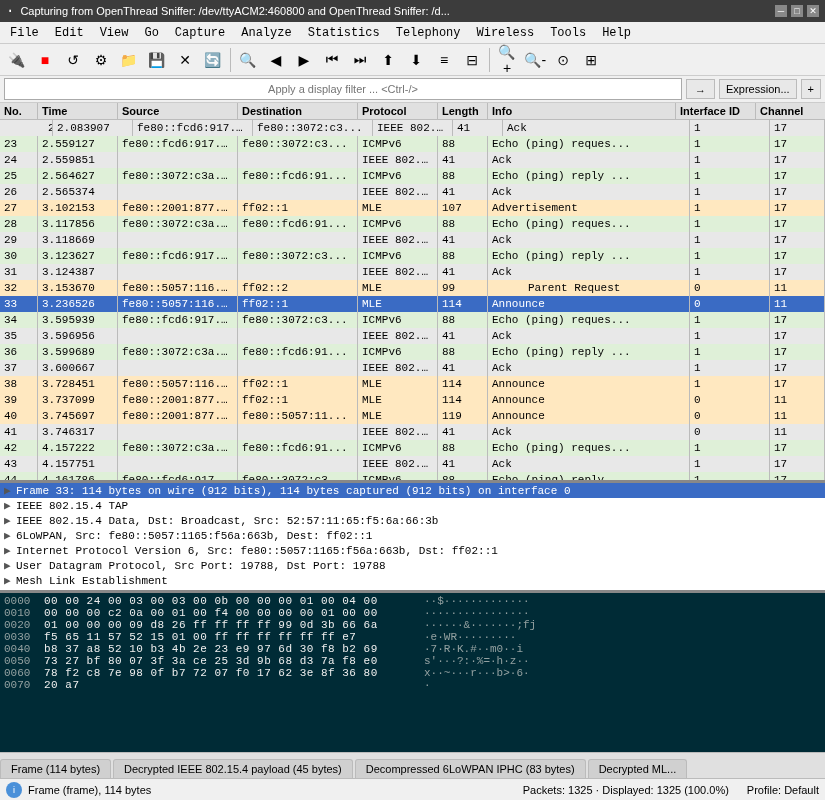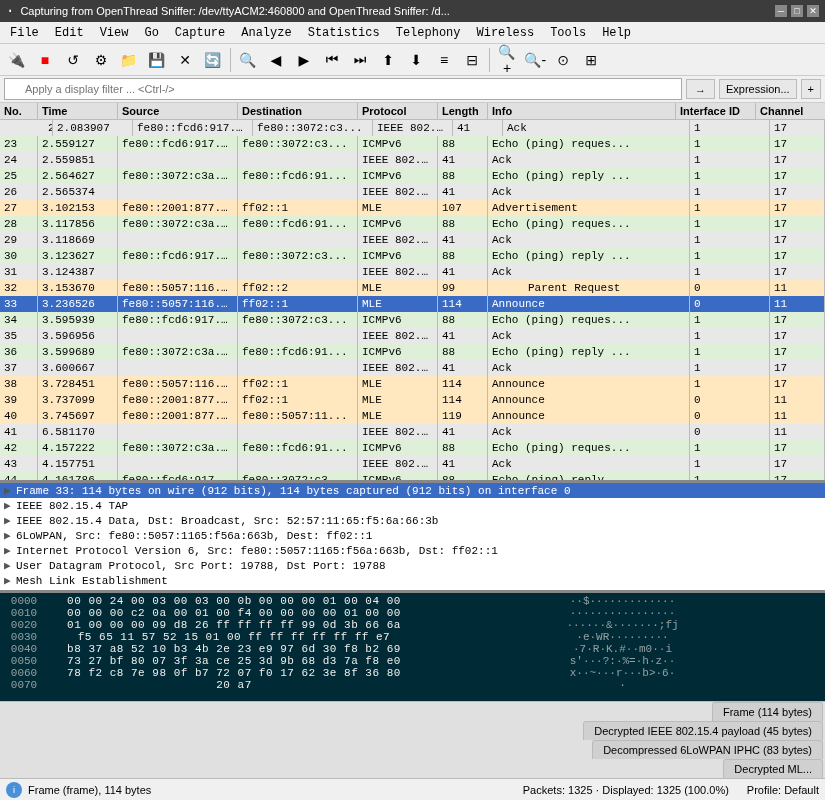--- a/index.html
+++ b/index.html
@@ -112,21 +112,21 @@
   <button class="toolbar-btn" title="Colorize">≡</button>
   <button class="toolbar-btn" title="Auto scroll">⊟</button>
   <div class="toolbar-sep"></div>
   <button class="toolbar-btn" title="Zoom in">🔍+</button>
   <button class="toolbar-btn" title="Zoom out">🔍-</button>
   <button class="toolbar-btn" title="Zoom reset">⊙</button>
   <button class="toolbar-btn" title="Resize cols">⊞</button>
 </div>
 
 <div id="filter-bar">
-  <input id="filter-input" type="text" style="flex: 1 1 0%; height: 22px; border: 1px solid rgb(170, 170, 170); padding: 1px 20px; font-size: 11px;" placeholder="Apply a display filter ... &lt;Ctrl-/&gt;">
+  <input id="filter-input" type="text" style="flex: 1 1 0%; height: 22px; border: 1px solid rgb(170, 170, 170); padding: 1px 20px; font-size: 11px; text-align: center;" placeholder="Apply a display filter ... &lt;Ctrl-/&gt;">
   <button class="filter-btn" style="padding:1px 8px;">→</button>
   <button class="filter-btn">Expression...</button>
   <button class="filter-btn">+</button>
 </div>
 
 <div id="packet-list" style="display:flex; flex-direction:column; border-bottom:3px solid #888; height:368px;">
   <div id="packet-list-header" style="display:flex; background:#e0e0e0; border-bottom:1px solid #bbb; font-weight:bold; font-size:11px; font-family:sans-serif;">
     <div class="col-no">No.</div>
     <div class="col-time">Time</div>
     <div class="col-src">Source</div>
@@ -343,21 +343,21 @@
         <div class="col-src" style="overflow: hidden; white-space: nowrap; text-overflow: ellipsis; border-right: 1px solid rgb(187, 187, 187);">fe80::2001:877...</div>
         <div class="col-dst" style="overflow: hidden; white-space: nowrap; text-overflow: ellipsis; border-right: 1px solid rgb(187, 187, 187);">fe80::5057:11...</div>
         <div class="col-proto" style="overflow: hidden; white-space: nowrap; text-overflow: ellipsis; border-right: 1px solid rgb(187, 187, 187);">MLE</div>
         <div class="col-len" style="overflow: hidden; white-space: nowrap; text-overflow: ellipsis; border-right: 1px solid rgb(187, 187, 187);">119</div>
         <div class="col-info" style="overflow: hidden; white-space: nowrap; text-overflow: ellipsis; border-right: 1px solid rgb(187, 187, 187);">Announce</div>
         <div class="col-iface" style="overflow: hidden; white-space: nowrap; text-overflow: ellipsis; border-right: 1px solid rgb(187, 187, 187);">0</div>
         <div class="col-chan" style="overflow: hidden; white-space: nowrap; text-overflow: ellipsis; border-right: 1px solid rgb(187, 187, 187);">11</div>
       </div>
       <div class="packet-row" style="background: rgb(232, 232, 232); color: rgb(0, 0, 0);">
         <div class="col-no" style="overflow: hidden; white-space: nowrap; text-overflow: ellipsis; border-right: 1px solid rgb(187, 187, 187);">41</div>
-        <div class="col-time" style="overflow: hidden; white-space: nowrap; text-overflow: ellipsis; border-right: 1px solid rgb(187, 187, 187);">6.581170</div>
+        <div class="col-time" style="overflow: hidden; white-space: nowrap; text-overflow: ellipsis; border-right: 1px solid rgb(187, 187, 187);">3.746317</div>
         <div class="col-src" style="overflow: hidden; white-space: nowrap; text-overflow: ellipsis; border-right: 1px solid rgb(187, 187, 187);"></div>
         <div class="col-dst" style="overflow: hidden; white-space: nowrap; text-overflow: ellipsis; border-right: 1px solid rgb(187, 187, 187);"></div>
         <div class="col-proto" style="overflow: hidden; white-space: nowrap; text-overflow: ellipsis; border-right: 1px solid rgb(187, 187, 187);">IEEE 802.15.4</div>
         <div class="col-len" style="overflow: hidden; white-space: nowrap; text-overflow: ellipsis; border-right: 1px solid rgb(187, 187, 187);">41</div>
         <div class="col-info" style="overflow: hidden; white-space: nowrap; text-overflow: ellipsis; border-right: 1px solid rgb(187, 187, 187);">Ack</div>
         <div class="col-iface" style="overflow: hidden; white-space: nowrap; text-overflow: ellipsis; border-right: 1px solid rgb(187, 187, 187);">0</div>
         <div class="col-chan" style="overflow: hidden; white-space: nowrap; text-overflow: ellipsis; border-right: 1px solid rgb(187, 187, 187);">11</div>
       </div>
       <div class="packet-row" style="background: rgb(223, 240, 216); color: rgb(0, 0, 0);">
         <div class="col-no" style="overflow: hidden; white-space: nowrap; text-overflow: ellipsis; border-right: 1px solid rgb(187, 187, 187);">42</div>
@@ -419,21 +419,21 @@
     <div class="detail-row">
       <span class="expand-arrow">▶ </span>
       <span>User Datagram Protocol, Src Port: 19788, Dst Port: 19788</span>
     </div>
     <div class="detail-row">
       <span class="expand-arrow">▶ </span>
       <span>Mesh Link Establishment</span>
     </div>
   </div>
 
-<div id="hex-panel" style="flex:1; overflow:hidden; background:#0f766e; color:#eee; display:flex; flex-direction:column; font-family:'Courier New',monospace; font-size:11px;text-align:center;">
+<div id="hex-panel" style="flex:1; overflow:hidden; background:#0f766e; color:#eee; display:flex; flex-direction:column; font-family:'Courier New',monospace; font-size:11px;">
   <div id="hex-rows" style="overflow-y:auto; flex:1; background:#002b36; padding:2px 0;">
       <div class="hex-row-dark">
         <span class="hex-offset-d">0000  </span>
         <span class="hex-bytes-d" style="letter-spacing: 0.5px;">00 00 24 00 03 00 03 00  0b 00 00 00 01 00 04 00  </span>
         <span class="hex-ascii-d">··$·············</span>
       </div>
       <div class="hex-row-dark">
         <span class="hex-offset-d">0010  </span>
         <span class="hex-bytes-d" style="letter-spacing: 0.5px;">00 00 00 c2 0a 00 01 00  f4 00 00 00 00 01 00 00  </span>
         <span class="hex-ascii-d">················</span>
@@ -464,21 +464,21 @@
         <span class="hex-ascii-d">x··~···r···b&gt;·6·</span>
       </div>
       <div class="hex-row-dark">
         <span class="hex-offset-d">0070  </span>
         <span class="hex-bytes-d" style="letter-spacing: 0.5px;">20 a7  </span>
         <span class="hex-ascii-d"> ·</span>
       </div>
     </div>
 </div>
 
-<div id="bottom-tabs" style="display:flex; background:#e0e0e0; border-top:1px solid #bbb; min-height:26px; align-items:flex-end; font-family:sans-serif;flex-direction:column;">
+<div id="bottom-tabs" style="display:flex; background:#e0e0e0; border-top:1px solid #bbb; min-height:26px; align-items:flex-end; font-family:sans-serif;">
     <div class="bottom-tab">Frame (114 bytes)</div>
     <div class="bottom-tab">Decrypted IEEE 802.15.4 payload (45 bytes)</div>
     <div class="bottom-tab">Decompressed 6LoWPAN IPHC (83 bytes)</div>
     <div class="bottom-tab">Decrypted ML...</div>
   </div>
 
 <div id="status-bar" style="background:#f0f0f0; border-top:1px solid #bbb; display:flex; align-items:center; padding:1px 6px; font-size:11px; min-height:22px; gap:6px; font-family:sans-serif;">
   <div class="status-icon">i</div>
   <span>Frame (frame), 114 bytes</span>
   <span style="flex:1;"></span>

